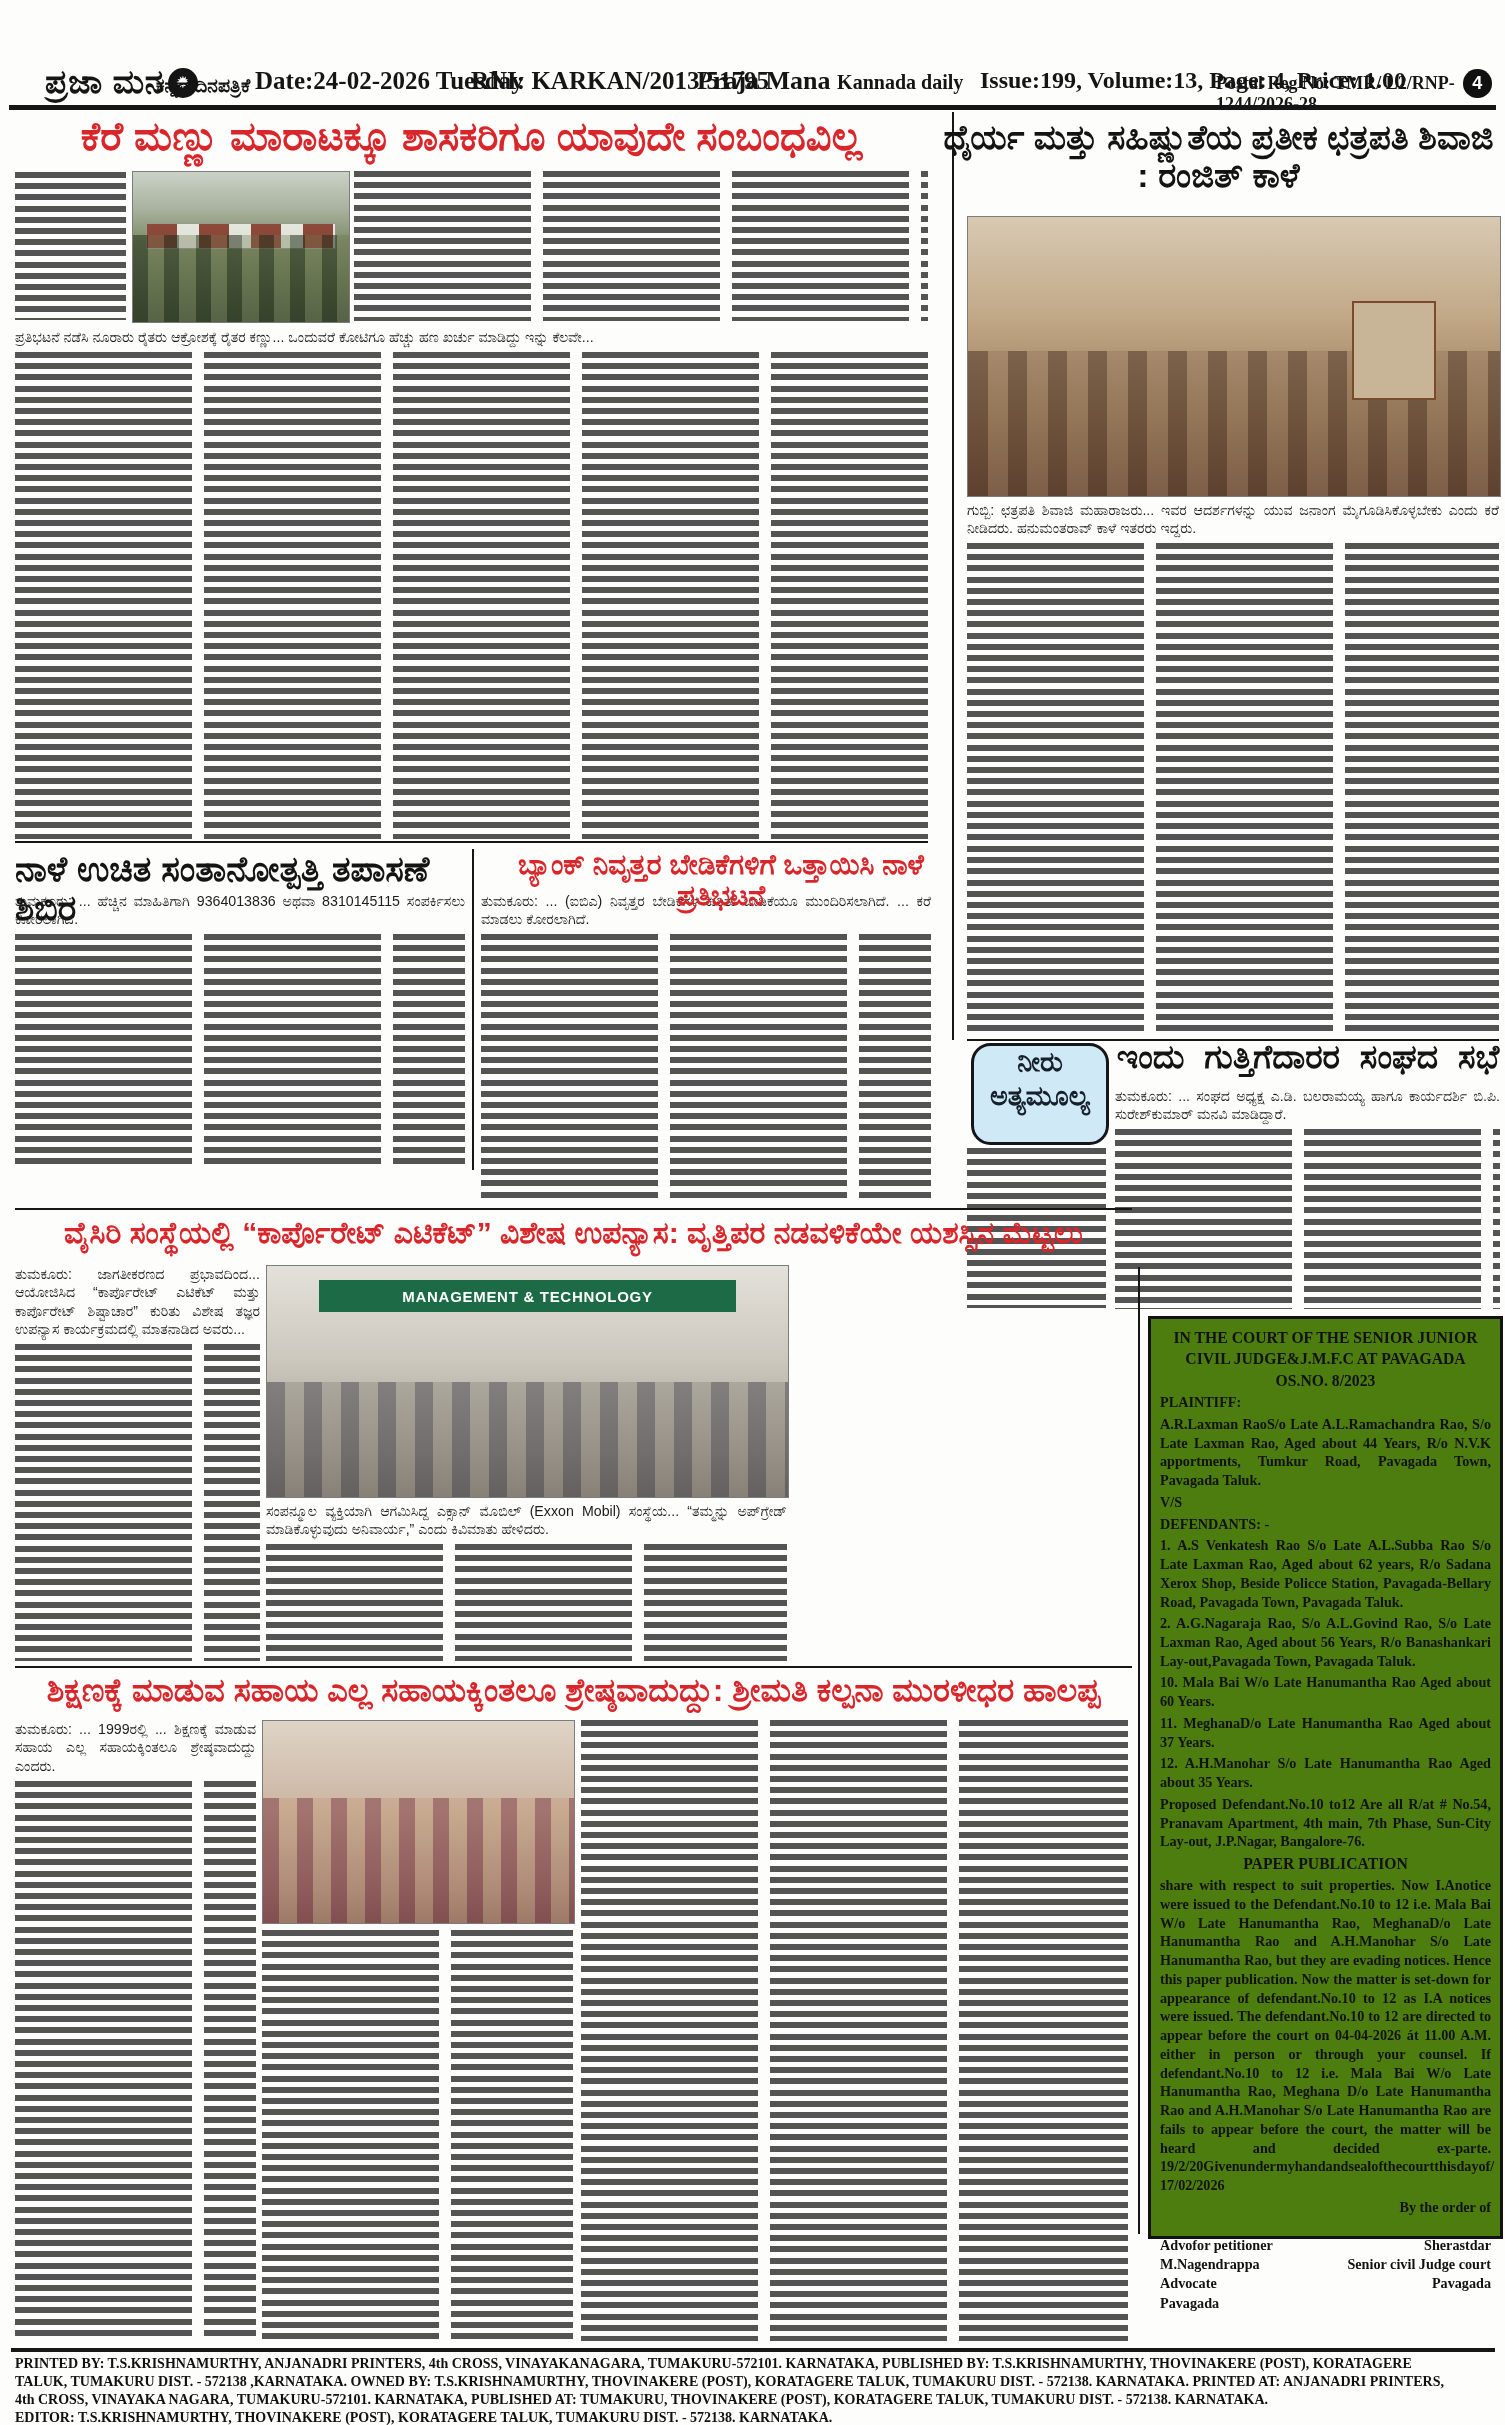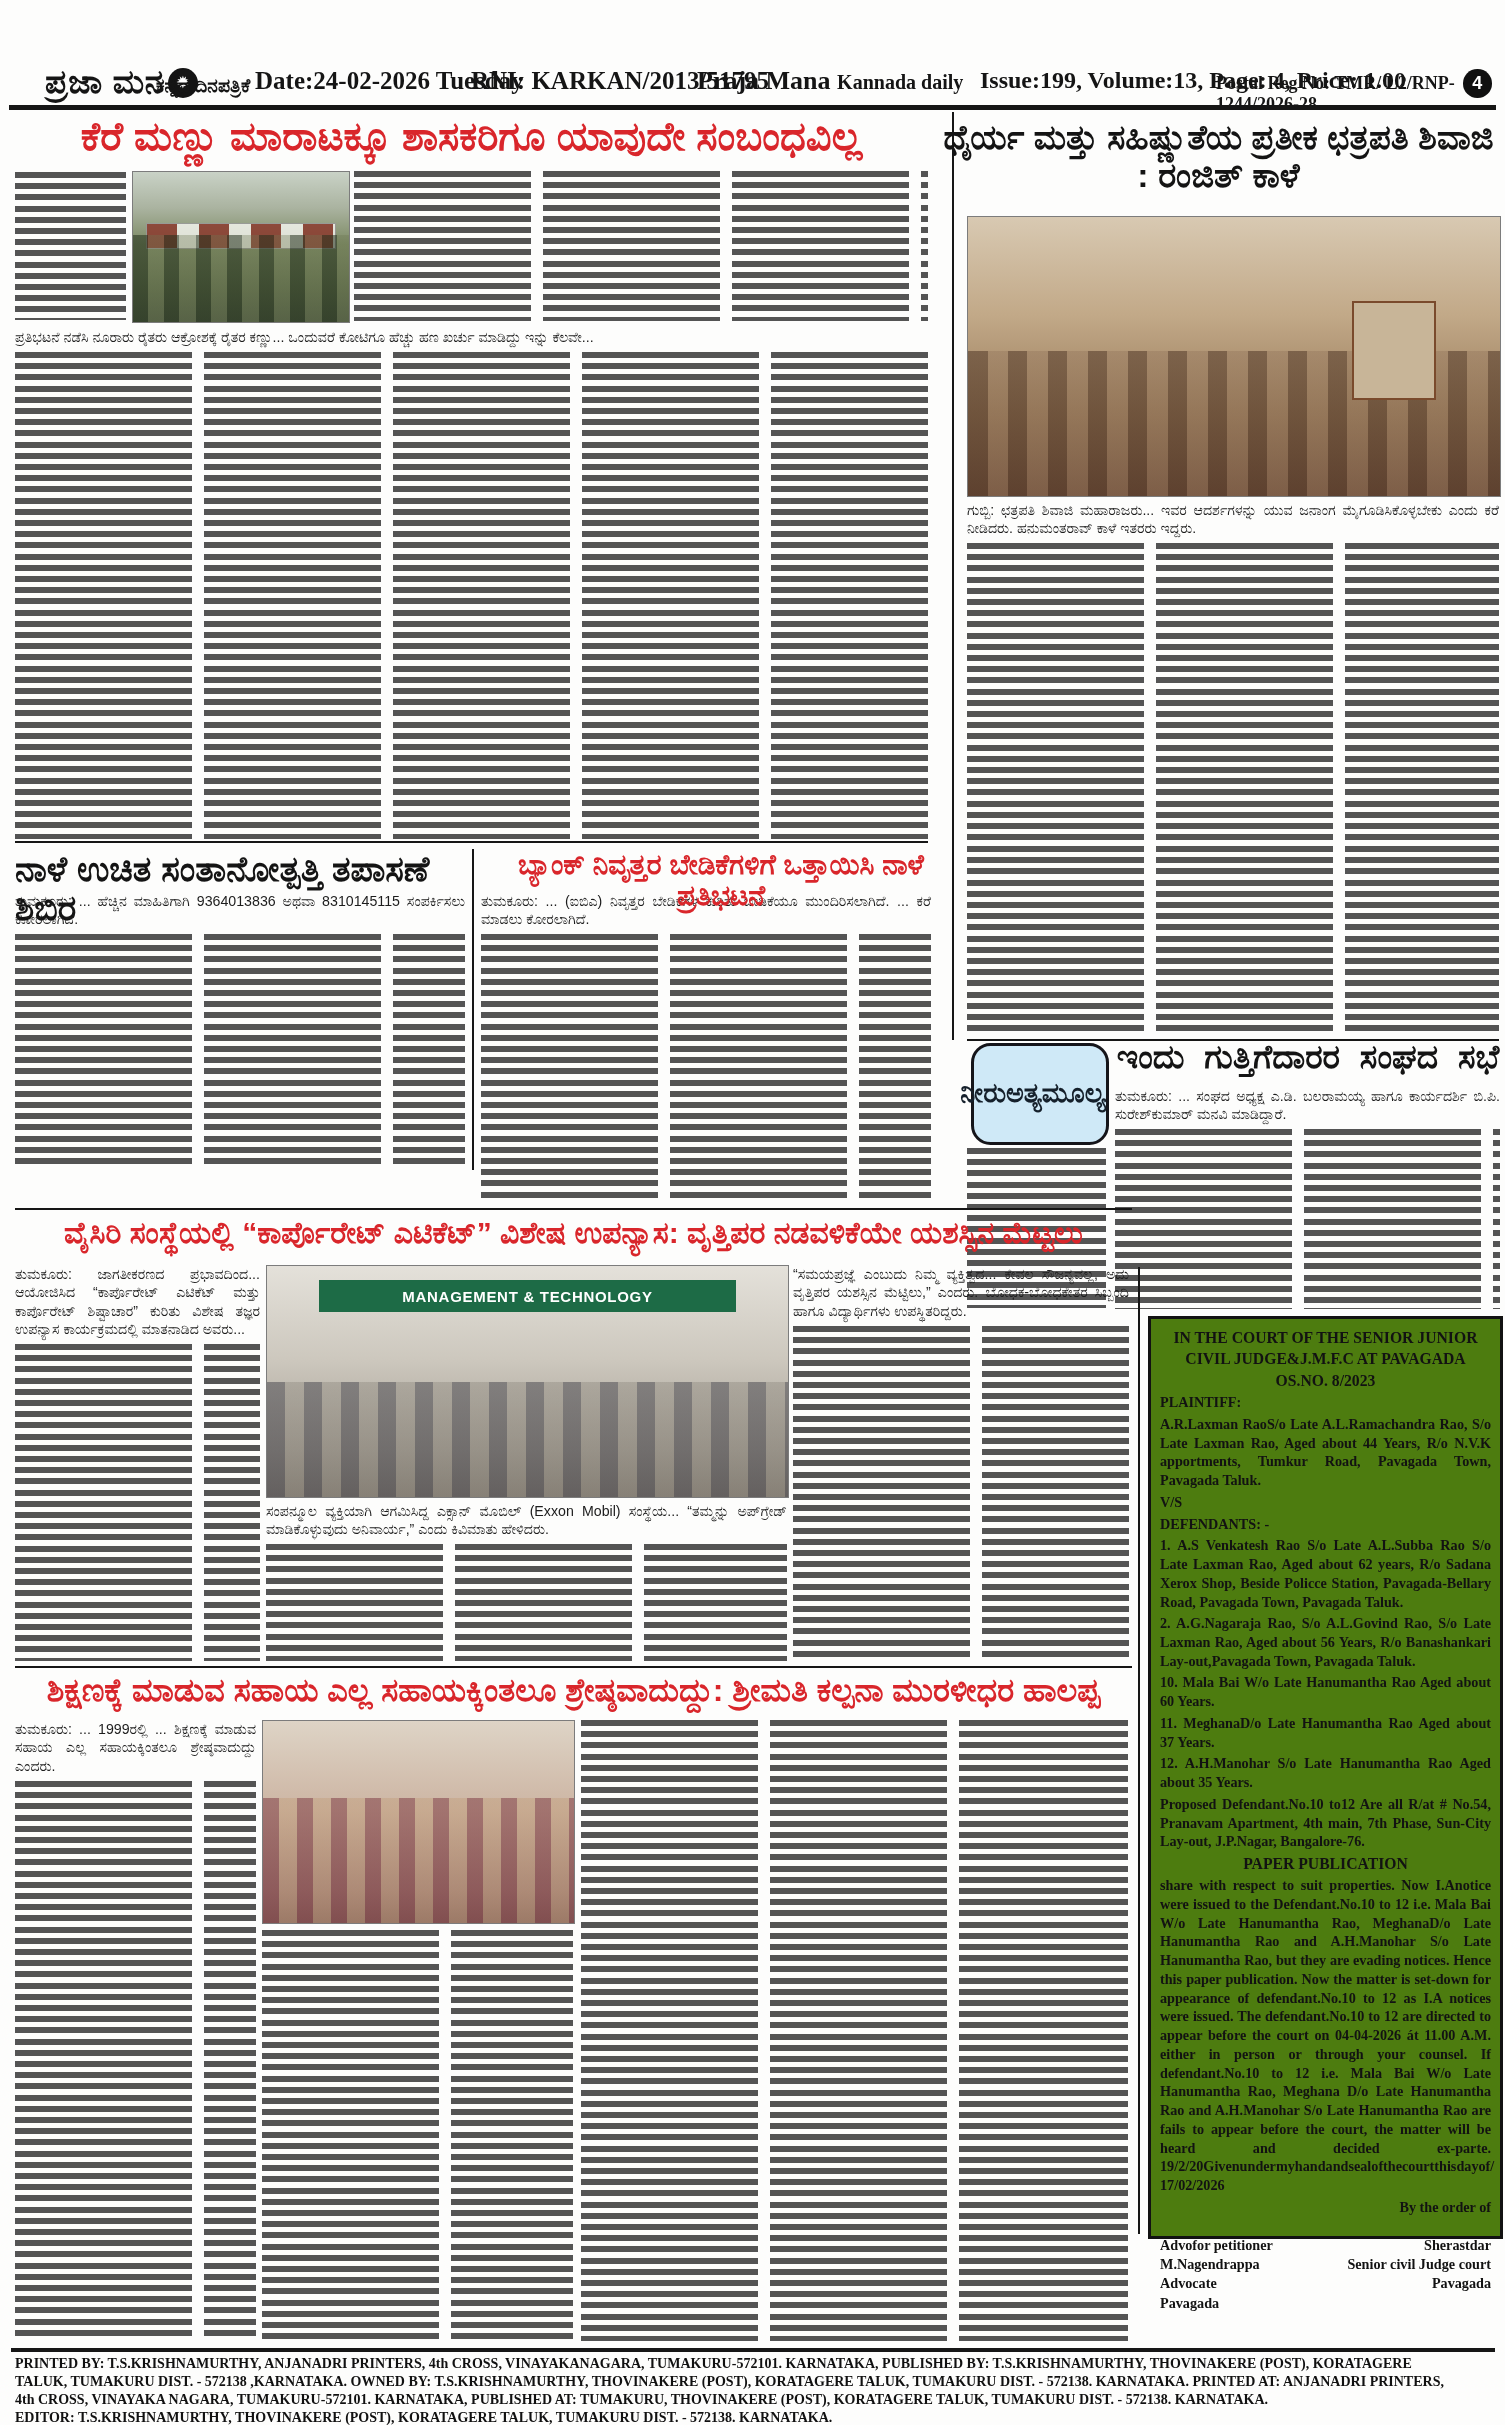--- a/index.html
+++ b/index.html
@@ -28,21 +28,21 @@
   .photo{position:absolute;border:0.7px solid #7c7c7c;overflow:hidden;}
   .crowdband{position:absolute;left:0;right:0;bottom:0;height:58%;
         background:repeating-linear-gradient(90deg,rgba(35,48,28,.55) 0 15px,rgba(108,118,82,.35) 15px 31.5px);}
   .bannerstrip{position:absolute;left:6%;right:6%;top:34%;height:16%;background:rgba(250,250,245,.92);
         border:0.7px solid #999;
         background-image:repeating-linear-gradient(90deg,#8c3b2f 0 30px,transparent 30px 52px);opacity:.85;}
   .greenbanner{position:absolute;left:10%;right:10%;top:6%;height:14%;background:#1d6b46;color:#fff;
         display:flex;align-items:center;justify-content:center;font-weight:bold;font-size:15px;letter-spacing:0.7px;}
   
   .waterbox{position:absolute;background:#cfe9f7;border:3px solid #15151a;border-radius:19.5px;
-        display:flex;flex-direction:row;align-items:center;justify-content:flex-end;
+        display:flex;flex-direction:column;align-items:center;justify-content:flex-start;
         font-weight:bold;font-size:27px;color:#15202b;line-height:1.25;}
   
   .legal{position:absolute;border:3.7px solid #121212;background:#4d7c0f;padding:9px 9px;
          font-family:"Liberation Serif","DejaVu Serif",serif;font-weight:bold;color:#121212;}
   .legal p{margin:0 0 3px 0;font-size:14.2px;line-height:1.32;text-align:justify;}
   .legal .ctr{text-align:center;font-size:15.7px;margin-bottom:1.5px;}
   .legal .rt{text-align:right;}
   .sigrow{display:flex;justify-content:space-between;margin-top:19.5px;font-size:14.2px;line-height:1.35;}
   
   .foot{position:absolute;font-family:"Liberation Serif","DejaVu Serif",serif;font-weight:bold;
@@ -131,24 +131,20 @@
 
   <div class="rule" style="left:15px;top:1208px;width:1117px;height:1.5px;"></div>
   <div class="abs hl red" style="left:15px;top:1216px;width:1117px;font-size:30px;">ವೈಸಿರಿ ಸಂಸ್ಥೆಯಲ್ಲಿ “ಕಾರ್ಪೊರೇಟ್ ಎಟಿಕೆಟ್” ವಿಶೇಷ ಉಪನ್ಯಾಸ: ವೃತ್ತಿಪರ ನಡವಳಿಕೆಯೇ ಯಶಸ್ಸಿನ ಮೆಟ್ಟಲು</div>
   <div class="photo" style="left:266px;top:1265px;width:521px;height:231px;
        background:linear-gradient(180deg,#e4e1da 0%,#cdc8be 40%,#a59f95 80%,#8d867c 100%);">
     <div class="greenbanner">MANAGEMENT &amp; TECHNOLOGY</div>
     <div class="crowdband" style="height:50%;background:repeating-linear-gradient(90deg,rgba(50,50,60,.45) 0 18px,rgba(120,115,105,.3) 18px 37px);"></div>
   </div>
   <div class="abs tb" style="left:15px;top:1265px;width:245px;height:396px;">
     <p>ತುಮಕೂರು: ಜಾಗತೀಕರಣದ ಪ್ರಭಾವದಿಂದ... ಆಯೋಜಿಸಿದ “ಕಾರ್ಪೊರೇಟ್ ಎಟಿಕೆಟ್ ಮತ್ತು ಕಾರ್ಪೊರೇಟ್ ಶಿಷ್ಟಾಚಾರ” ಕುರಿತು ವಿಶೇಷ ತಜ್ಞರ ಉಪನ್ಯಾಸ ಕಾರ್ಯಕ್ರಮದಲ್ಲಿ ಮಾತನಾಡಿದ ಅವರು...</p>
-    <div class="faux"></div>
-  </div>
-  <div class="abs tb" style="left:793px;top:1265px;width:336px;height:396px;">
-    <p>“ಸಮಯಪ್ರಜ್ಞೆ ಎಂಬುದು ನಿಮ್ಮ ವ್ಯಕ್ತಿತ್ವದ... ಕೇವಲ ಸೌಜನ್ಯವಲ್ಲ, ಅದು ವೃತ್ತಿಪರ ಯಶಸ್ಸಿನ ಮೆಟ್ಟಿಲು,” ಎಂದರು. ಬೋಧಕ-ಬೋಧಕೇತರ ಸಿಬ್ಬಂದಿ ಹಾಗೂ ವಿದ್ಯಾರ್ಥಿಗಳು ಉಪಸ್ಥಿತರಿದ್ದರು.</p>
     <div class="faux"></div>
   </div>
   <div class="abs tb" style="left:266px;top:1502px;width:521px;height:159px;">
     <p>ಸಂಪನ್ಮೂಲ ವ್ಯಕ್ತಿಯಾಗಿ ಆಗಮಿಸಿದ್ದ ಎಕ್ಸಾನ್ ಮೊಬಿಲ್ (Exxon Mobil) ಸಂಸ್ಥೆಯ... “ತಮ್ಮನ್ನು ಅಪ್‌ಗ್ರೇಡ್ ಮಾಡಿಕೊಳ್ಳುವುದು ಅನಿವಾರ್ಯ,” ಎಂದು ಕಿವಿಮಾತು ಹೇಳಿದರು.</p>
     <div class="faux"></div>
   </div>
 
   <div class="rule" style="left:15px;top:1666px;width:1117px;height:1.5px;"></div>
   <div class="abs hl red" style="left:15px;top:1673px;width:1117px;font-size:32px;">ಶಿಕ್ಷಣಕ್ಕೆ ಮಾಡುವ ಸಹಾಯ ಎಲ್ಲ ಸಹಾಯಕ್ಕಿಂತಲೂ ಶ್ರೇಷ್ಠವಾದುದ್ದು: ಶ್ರೀಮತಿ ಕಲ್ಪನಾ ಮುರಳೀಧರ ಹಾಲಪ್ಪ</div>
   <div class="photo" style="left:262px;top:1720px;width:311px;height:202px;

